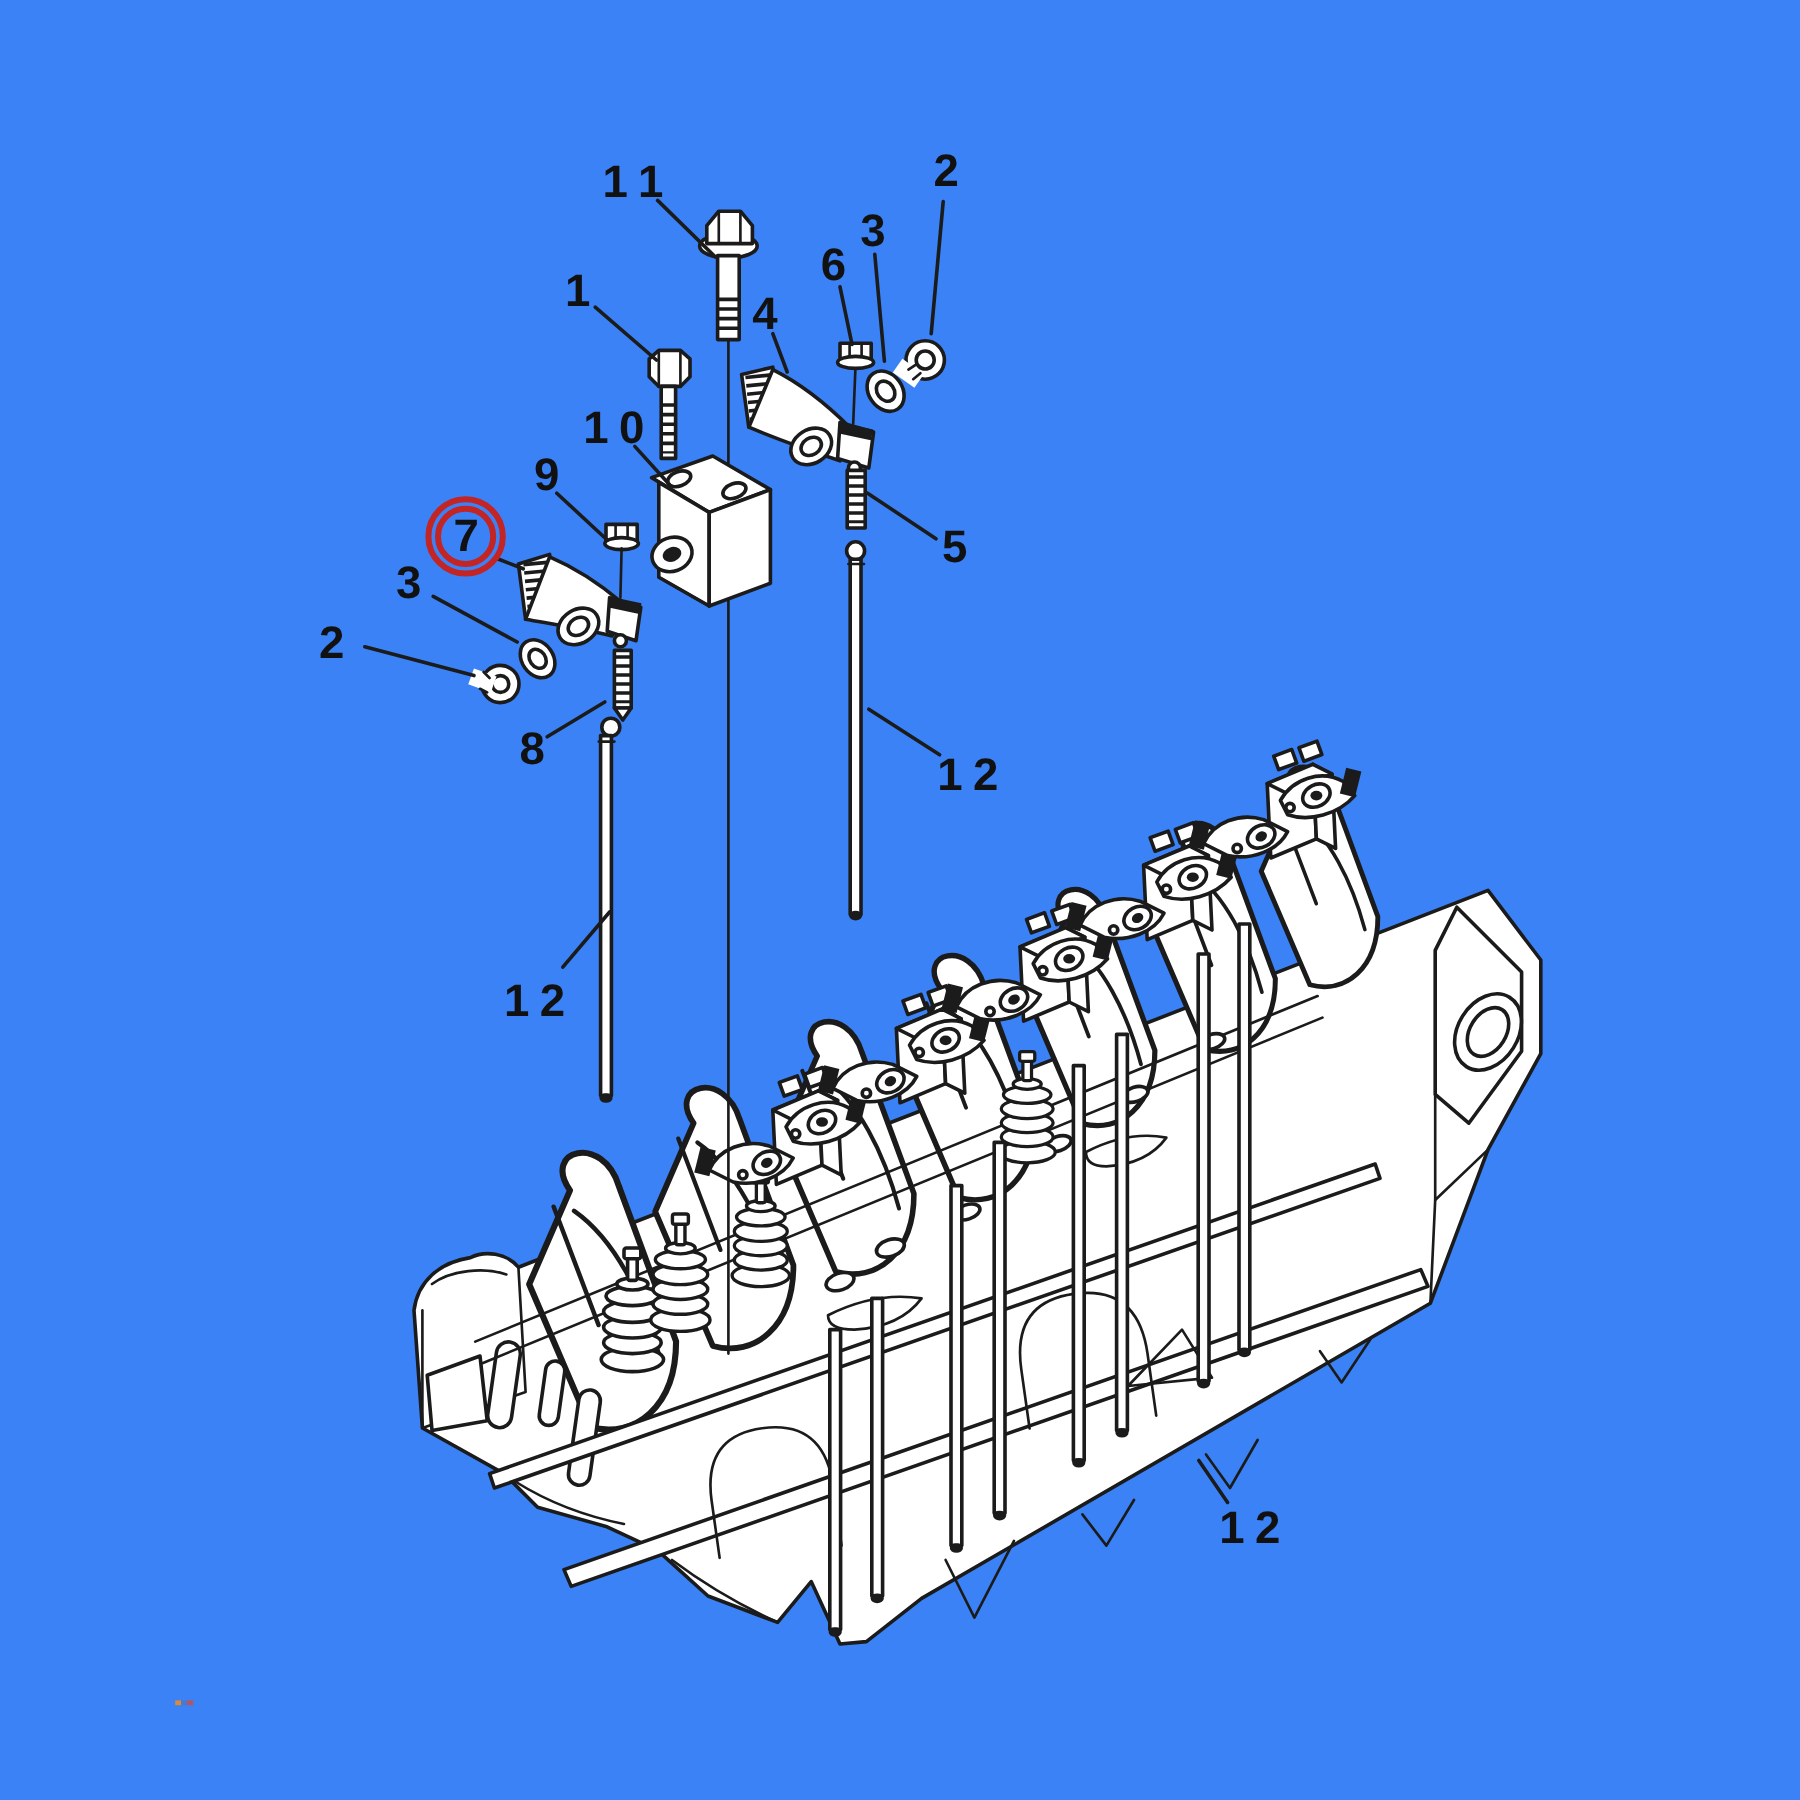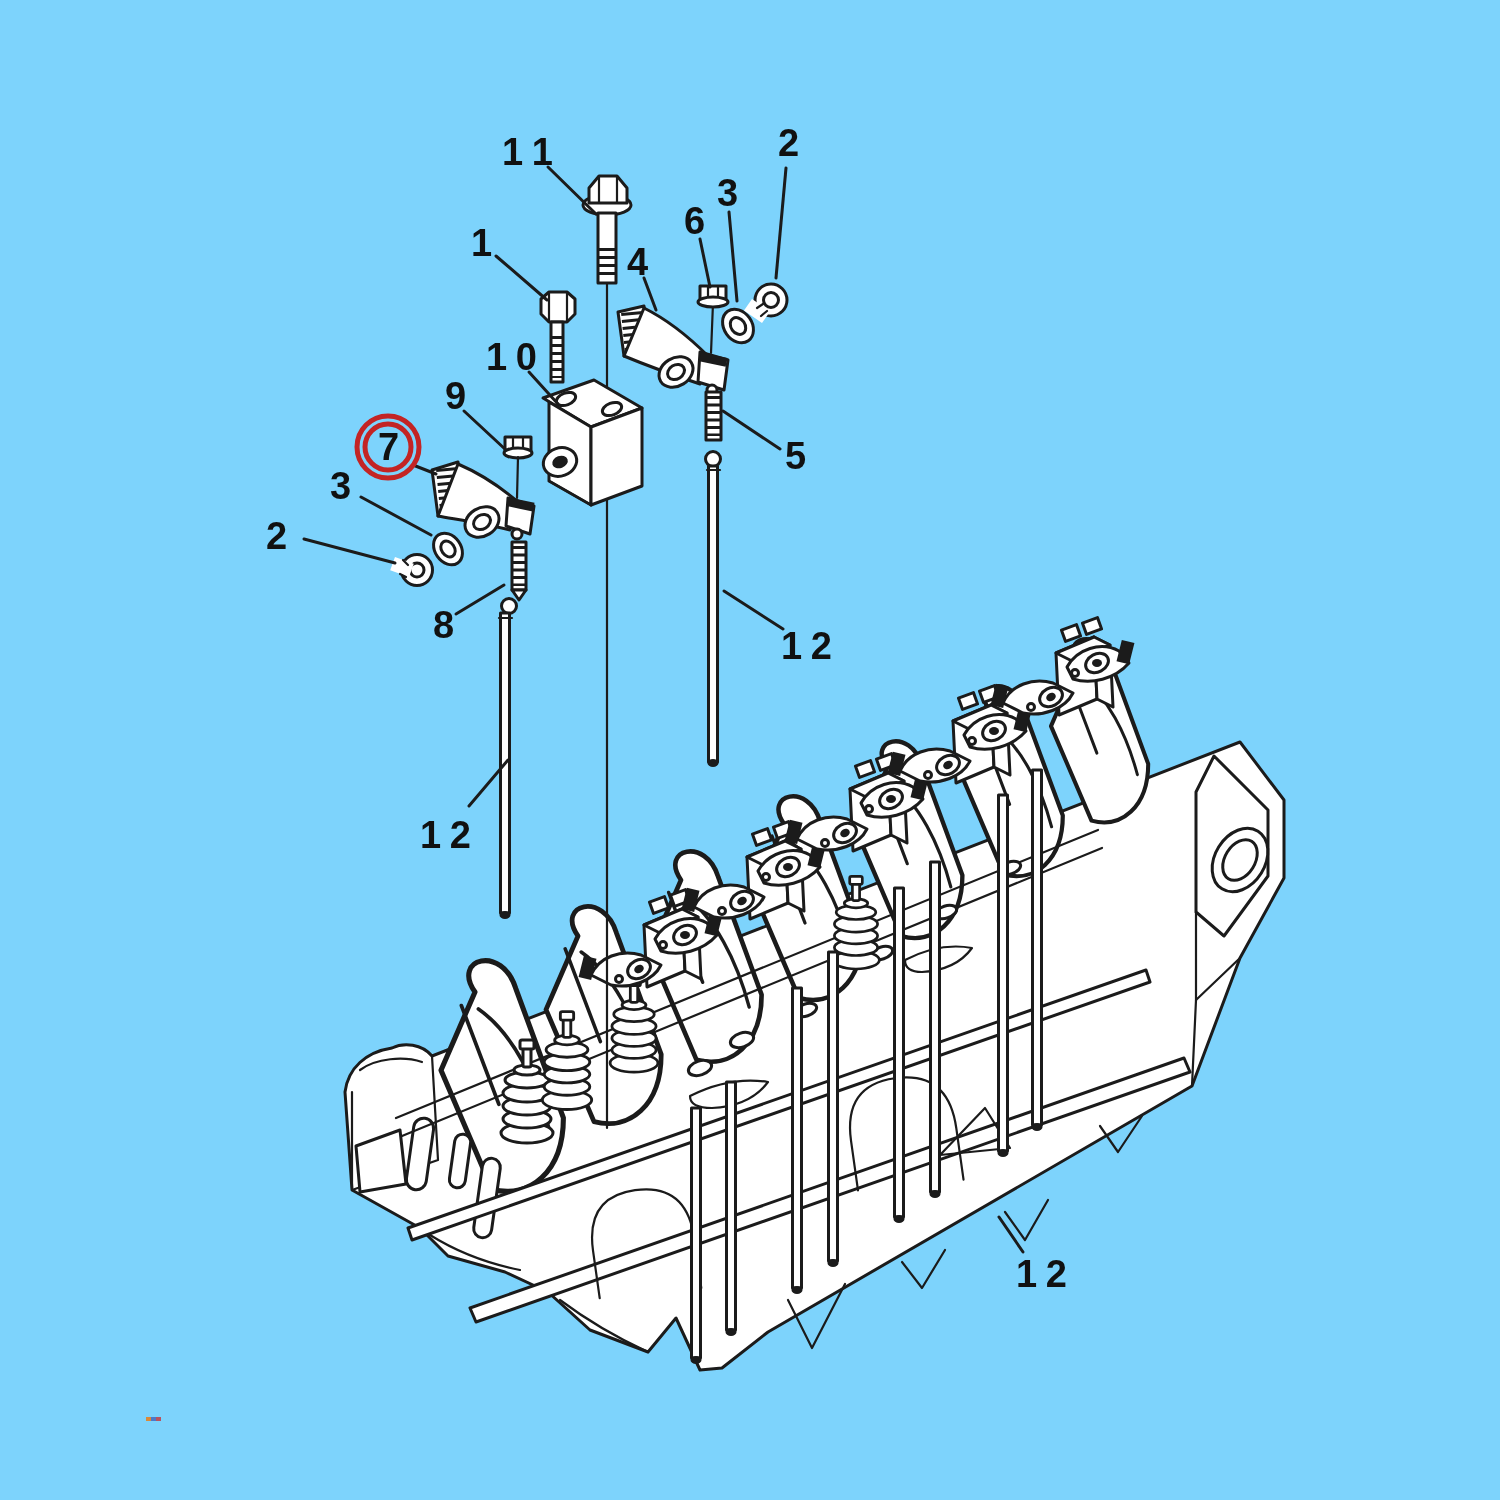--- a/index.html
+++ b/index.html
@@ -1,16 +1,16 @@
 <!DOCTYPE html>
 <html><head>
 <meta charset="utf-8">
 <style>
   html,body{margin:0;padding:0;background:#ffffff;}
-  .stage{position:relative;width:1500px;height:1500px;background:#7dd3fc;overflow:hidden;}
+  .stage{position:relative;width:1500px;height:1500px;background:#3b82f6;overflow:hidden;}
   svg text{font-family:"Liberation Sans","DejaVu Sans",sans-serif;font-weight:bold;letter-spacing:-1px;}
   .ink{stroke:#1b1b1b;fill:#ffffff;stroke-width:3;stroke-linejoin:round;stroke-linecap:round;}
   .ink2{stroke:#1b1b1b;fill:none;stroke-width:2.2;stroke-linejoin:round;stroke-linecap:round;}
   .fill-ink{fill:#1b1b1b;stroke:none;}
 </style>
 </head>
 <body>
 
 <div class="stage">
 <svg id="diagram" width="1500" height="1500" viewBox="0 0 1500 1500" xmlns="http://www.w3.org/2000/svg">

